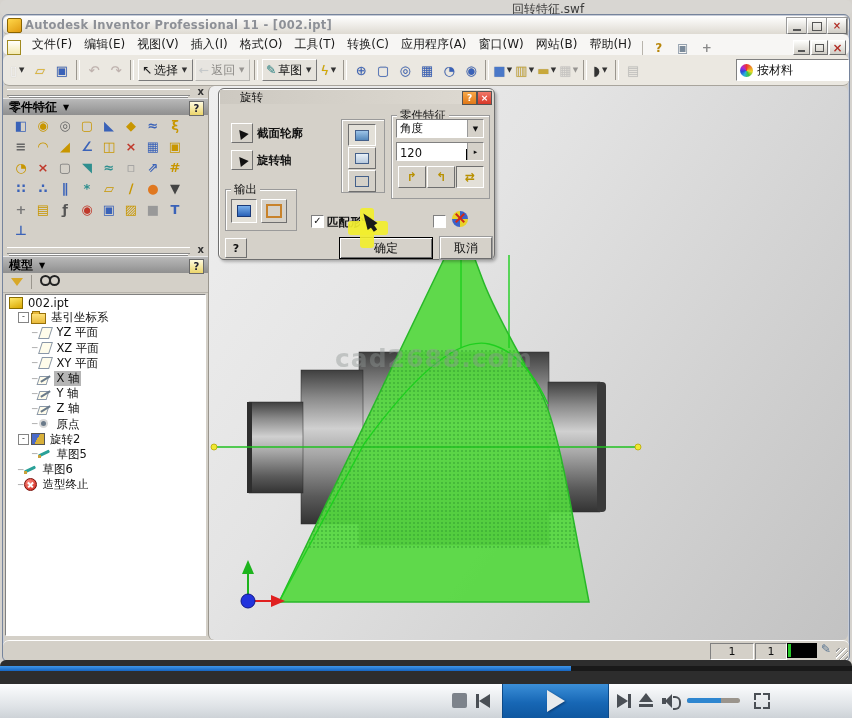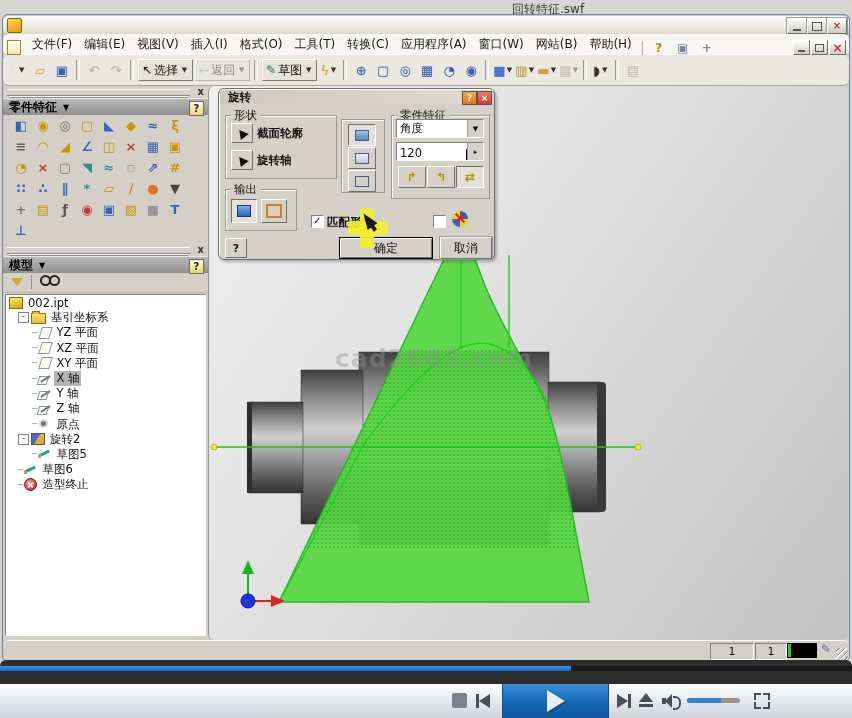--- a/index.html
+++ b/index.html
@@ -105,21 +105,21 @@
   #vp-svg{position:absolute;left:0;top:0;}
   #watermark-main{position:absolute;left:126px;top:258px;font-size:25px;font-weight:bold;color:#8f9694;
                   opacity:.42;letter-spacing:1px;}
   #watermark-bottom{position:absolute;left:208px;top:510px;font-size:20px;font-weight:bold;color:#cbcbcb;
                     text-shadow:0 1px 0 #ffffff,0 -1px 1px #8f8f8f;letter-spacing:3px;opacity:.95;}
   
   #dialog{left:218px;top:88px;width:275px;height:170px;background:#d5d1c9;z-index:10;
           border:1px solid #6f6f6f;box-shadow:inset 1px 1px 0 #fff,2px 2px 3px rgba(0,0,0,.25);}
   #dlg-title{position:absolute;left:1px;top:1px;right:1px;height:14px;
              background:linear-gradient(90deg,#cdc9c1,#dedad2);display:flex;
-             font-weight:bold;font-size:11.5px;padding-left:8px;}
+             font-weight:normal;font-size:11.5px;padding-left:20px;}
   .dlg-tbtn{position:absolute;top:2px;width:13px;height:12px;color:#fff;font-size:9px;font-weight:bold;
             display:flex;align-items:center;justify-content:center;border:1px solid #555;}
   #dlg-help{right:17px;background:linear-gradient(#f8a848,#e07818);}
   #dlg-close{right:2px;background:linear-gradient(#f07868,#d83828);}
   .grp{position:absolute;border:1px solid #9a9a9a;box-shadow:inset 1px 1px 0 #fff;}
   .grp-label{position:absolute;top:-8px;left:5px;background:#d5d1c9;padding:0 3px;font-size:11.5px;}
   .dbtn{position:absolute;background:#d5d1c9;border:1px solid;border-color:#fff #6f6f6f #6f6f6f #fff;
         display:flex;align-items:center;justify-content:center;font-size:11px;}
   .dbtn.pressed{border-color:#6f6f6f #fff #fff #6f6f6f;background:#e3e0d8;}
   .dlg-lbl{position:absolute;font-size:11.5px;white-space:nowrap;font-weight:bold;}
@@ -203,20 +203,21 @@
 <body>
 
 <div class="abs" id="os-bar">
   <div class="abs" id="os-title">回转特征.swf</div>
 </div>
 
 <div class="abs" id="win-frame"></div>
 
 <div class="abs" id="titlebar">
   <div class="abs" id="app-icon"></div>
+  <div class="abs" id="win-title">Autodesk Inventor Professional 11 - [002.ipt]</div>
   <div class="abs" style="right:42px;top:2px;" class2="wbtn">
       <div class="wbtn">
         <div class="glyph-min"></div>
       </div>
     </div>
   <div class="abs" style="right:22px;top:2px;">
       <div class="wbtn">
         <div class="glyph-restore"></div>
       </div>
     </div>
@@ -340,20 +341,24 @@
       <span class="tb-ico">
         <span style="color: rgb(51, 51, 51); text-shadow: rgba(0, 0, 0, 0.25) 0px 0px 1px;">◗</span>
         <span class="tb-dd">▼</span>
       </span>
       <span class="tb-sep"></span>
       <span class="tb-ico dis">
         <span style="color: rgb(138, 143, 150); text-shadow: rgba(0, 0, 0, 0.25) 0px 0px 1px;">▤</span>
       </span>
     </div>
   <div style="flex:1"></div>
+  <div id="material-combo">
+    <div id="color-wheel"></div>
+    <span>按材料</span>
+  </div>
 </div>
 
 <div class="abs" id="leftcol">
   <div class="dragbar" style="top:0;">
     <div class="grips"></div>
     <span class="bar-x">x</span>
   </div>
   <div class="panel-hdr" style="top:12px;">
     <span>零件特征</span>
     <span class="hdr-arrow">▼</span>
@@ -553,23 +558,20 @@
   <div id="watermark-main">cad2688.com</div>
 </div>
 
 <div class="abs" id="dialog">
   <div id="dlg-title">
     <span>旋转</span>
   </div>
   <div class="dlg-tbtn" id="dlg-help">?</div>
   <div class="dlg-tbtn" id="dlg-close">×</div>
 
-  <div class="grp" style="left:6px;top:26px;width:110px;height:62px;">
-    <span class="grp-label">形状</span>
-  </div>
   <div class="dbtn" style="left:12px;top:34px;width:20px;height:18px;">
       <div class="cursor-arrow-glyph"></div>
     </div>
   <div class="dlg-lbl" style="left:38px;top:37px;">截面轮廓</div>
   <div class="dbtn" style="left:12px;top:61px;width:20px;height:18px;">
       <div class="cursor-arrow-glyph"></div>
     </div>
   <div class="dlg-lbl" style="left:38px;top:64px;">旋转轴</div>
 
   <div class="grp" style="left:122px;top:30px;width:42px;height:72px;"></div>

